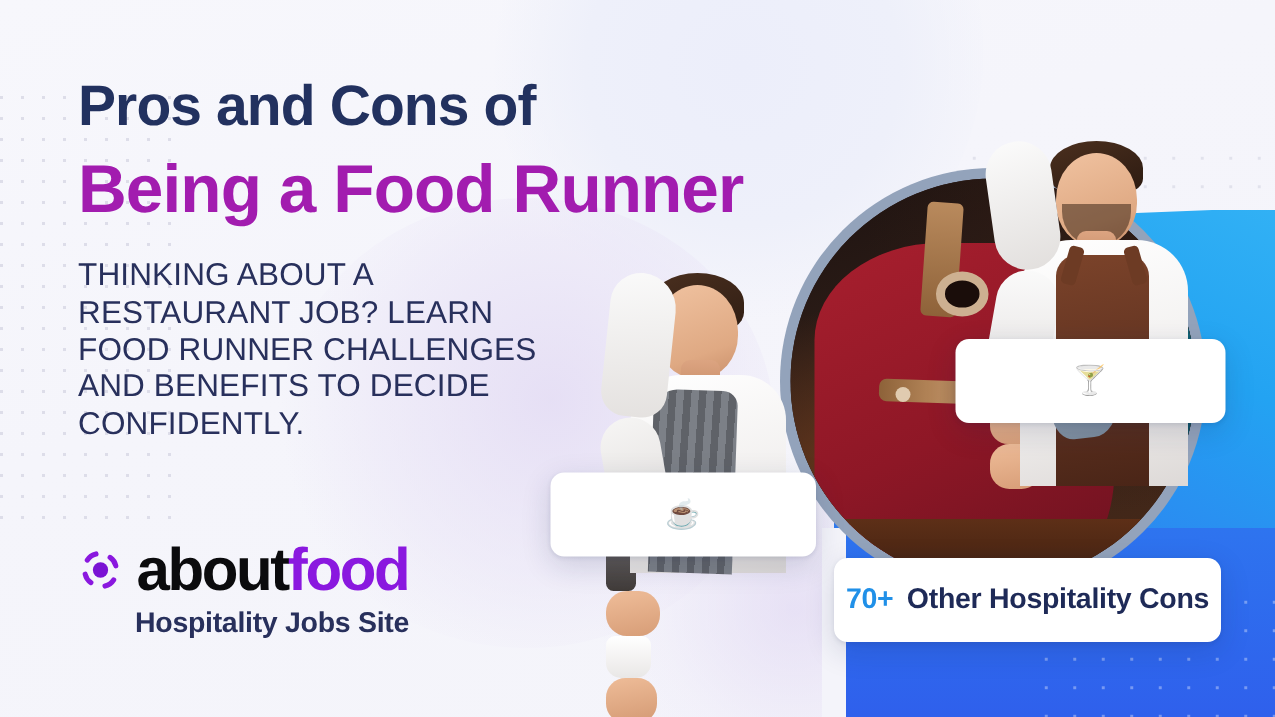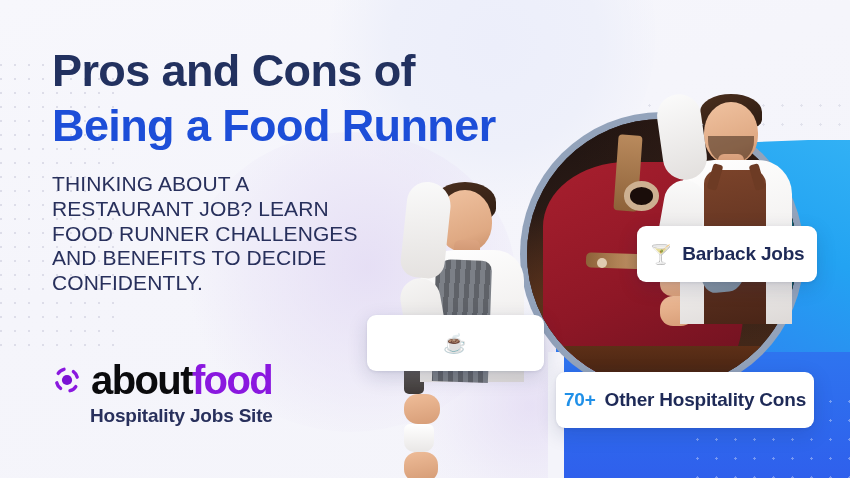--- a/index.html
+++ b/index.html
@@ -262,32 +262,32 @@
                            border-radius: 5px 5px 9px 9px;
                            background: linear-gradient(180deg, #ffffff 0%, #eceaea 100%); }
 
   
   .headline {
     position: absolute;
     left: 52px; top: 44px;
     z-index: 8;
   }
   .headline .l1 {
-    font-size: 45px;
+    font-size: 38px;
     line-height: 54px;
     font-weight: 700;
     color: #22315f;
     letter-spacing: -0.6px;
     white-space: nowrap;
   }
   .headline .l2 {
     font-size: 45px;
     line-height: 56px;
     font-weight: 700;
-    color: #1d4ed8;
+    color: #a21caf;
     letter-spacing: -0.6px;
     white-space: nowrap;
   }
 
   .subhead {
     position: absolute;
     left: 52px; top: 172px;
     width: 330px;
     z-index: 8;
     font-size: 21px;
@@ -414,21 +414,20 @@
       </span>
       <span class="logo-word">
         <span class="oyster">about</span><span class="link">food</span>
       </span>
     </div>
     <div class="logo-tag">Hospitality Jobs Site</div>
   </div>
 
   <div class="job-card card-barback">
     <span class="emoji">🍸</span>
-    <span class="label">Barback Jobs</span>
   </div>
 
   <div class="job-card card-barista">
     <span class="emoji">☕</span>
   </div>
 
   <div class="job-card card-other">
     <span class="accent">70+</span>
     <span class="label">Other Hospitality Cons</span>
   </div>

